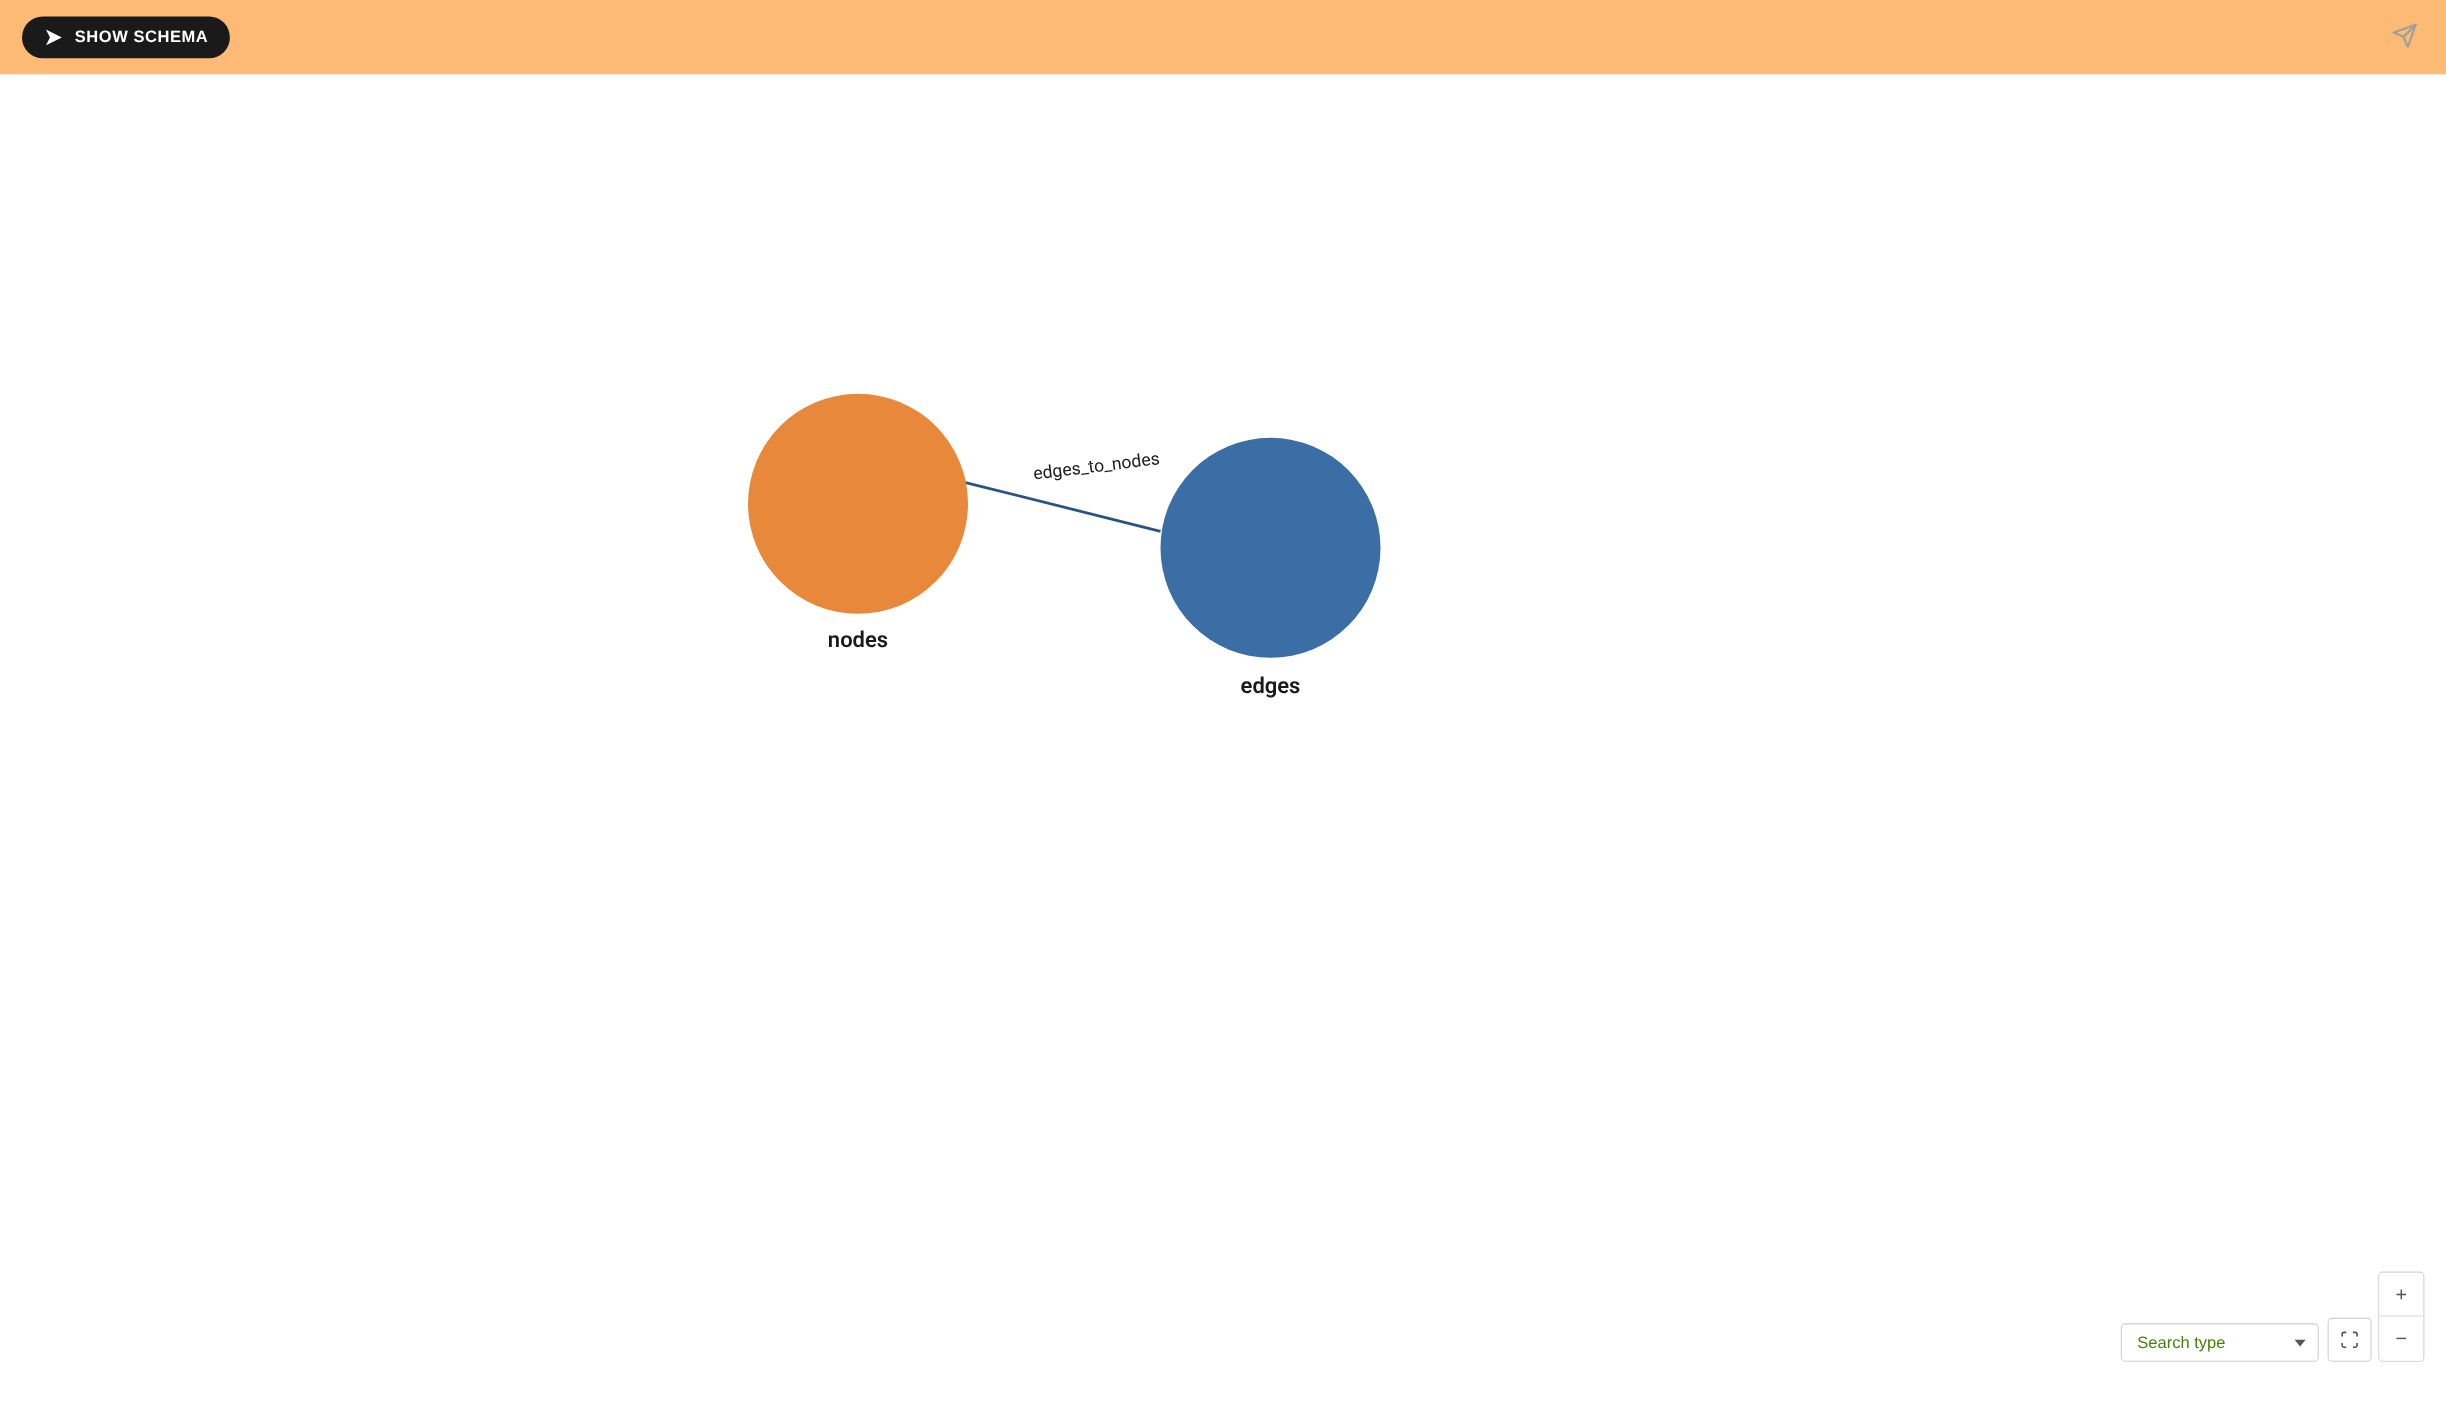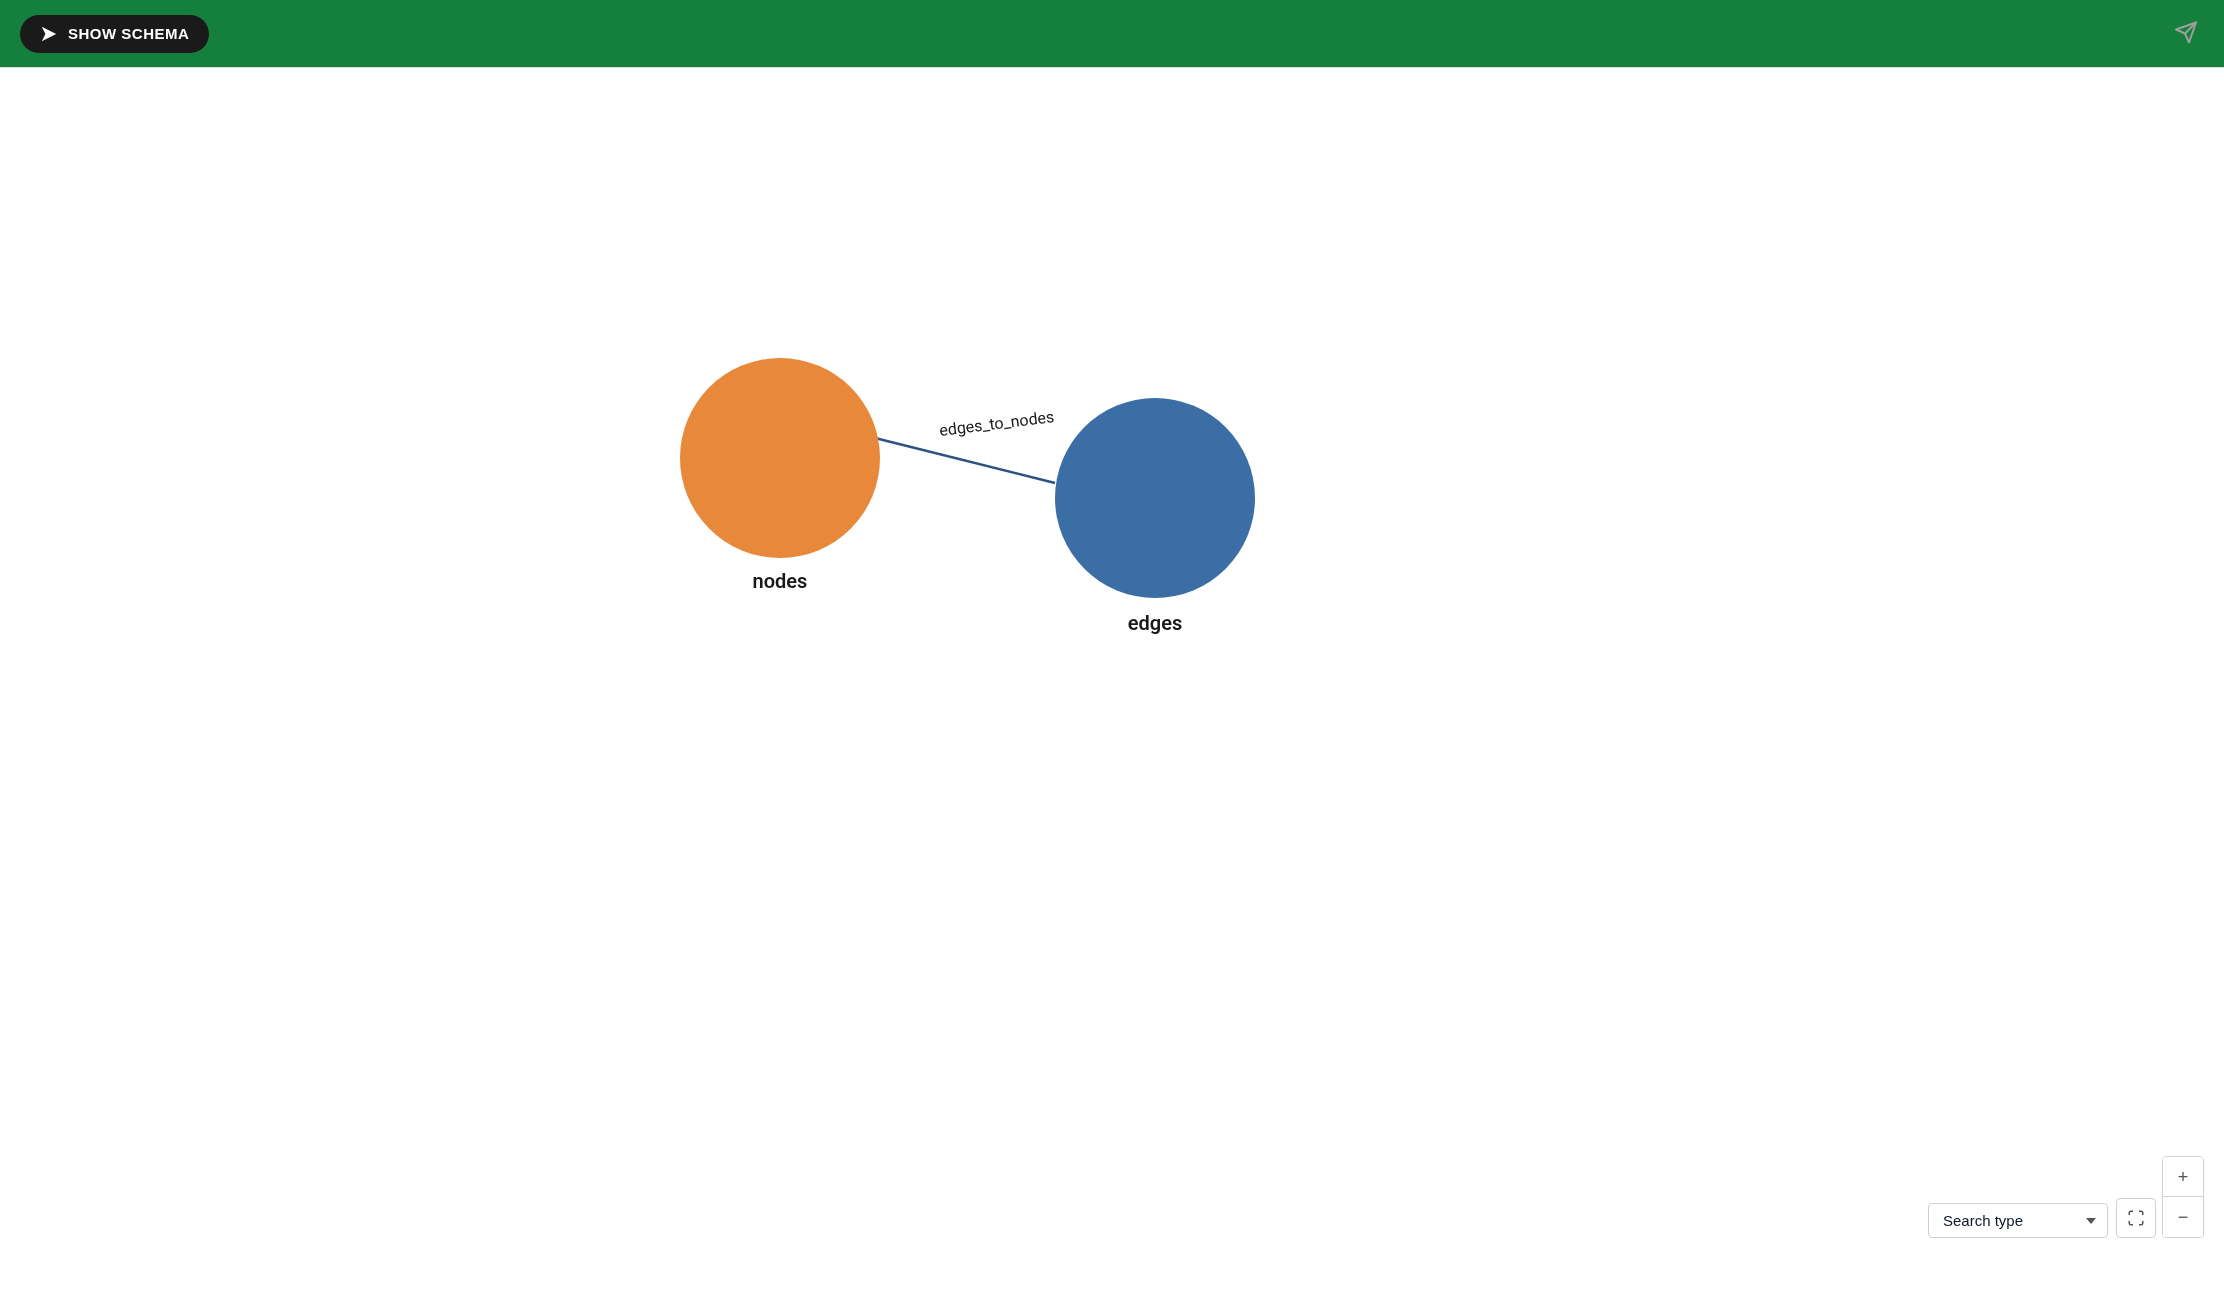--- a/index.html
+++ b/index.html
@@ -20,21 +20,21 @@
     .top-bar {
       position: absolute;
       top: 0;
       left: 0;
       right: 0;
       height: 68px;
       border-bottom: 1px solid #e0e0e0;
       display: flex;
       align-items: center;
       padding: 0 20px;
-      background: #15803d;
+      background: #fdba74;
     }
 
     .show-schema-btn {
       background: #1a1a1a;
       color: #ffffff;
       border: none;
       border-radius: 24px;
       padding: 10px 20px;
       font-size: 15px;
       font-weight: 600;
@@ -156,21 +156,21 @@
       right: 116px;
       display: flex;
       align-items: center;
     }
 
     .search-type-select {
       border: 1px solid #d0d0d0;
       border-radius: 4px;
       padding: 8px 36px 8px 14px;
       font-size: 15px;
-      color: #0f172a;
+      color: #4d7c0f;
       background: #ffffff;
       appearance: none;
       cursor: pointer;
       width: 180px;
     }
 
     .search-type-wrapper {
       position: relative;
     }
 

